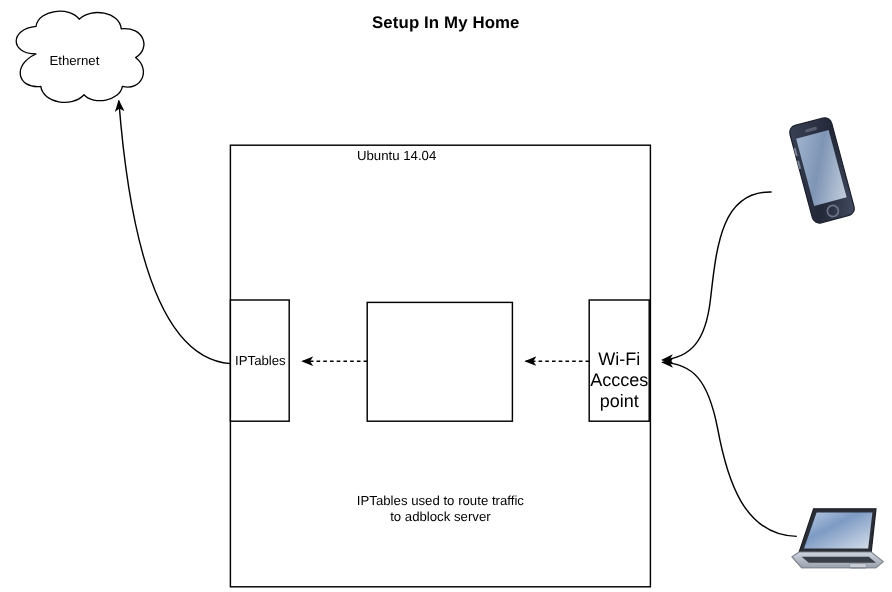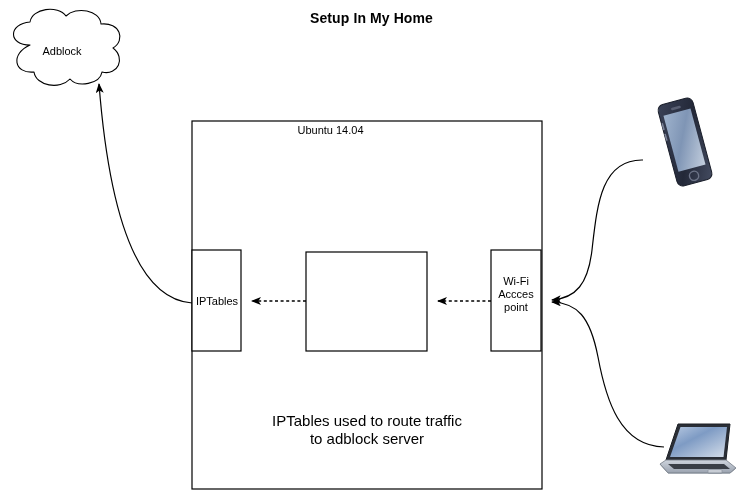--- a/index.html
+++ b/index.html
@@ -59,29 +59,29 @@
     font-size: 11px;
   }
   #adblock-label {
     left: 306px;
     top: 288px;
     width: 121px;
     font-size: 11px;
   }
   #wifi-label {
     left: 489px;
-    top: 275px;
+    top: 291px;
     width: 54px;
-    font-size: 11px;
+    font-size: 15px;
   }
   #iptables-label {
     left: 237px;
     top: 412px;
     width: 260px;
-    font-size: 15px;
+    font-size: 11px;
   }
   .device {
     position: absolute;
   }
   #phone-icon {
     left: 655px;
     top: 96px;
     width: 60px;
     height: 92px;
   }
@@ -171,21 +171,21 @@
     <path d="M 10 40 L 22 4 L 74 4 L 70 40 Z" fill="#2a2e36" stroke="#1c1f25" stroke-width="1"></path>
     <path d="M 14 37 L 24.5 7 L 71 7 L 67.5 37 Z" fill="url(#laptop-screen-grad)"></path>
 
     <path d="M 4 44 L 10 40 L 70 40 L 80 48 L 74 53 L 12 53 Z" fill="url(#laptop-base-grad)" stroke="#7e858f" stroke-width="0.9"></path>
     <path d="M 12 44 L 68 44 L 74 49 L 18 49 Z" fill="#3a3f47"></path>
     <rect x="52" y="49.5" width="14" height="4" rx="1" fill="#c8cdd5" stroke="#8d949e" stroke-width="0.7"></rect>
     <path d="M 4 44 L 12 53 L 74 53 L 80 48" fill="none" stroke="#878e98" stroke-width="0.9"></path>
   </svg>
 
   <div class="lbl" id="page-title">Setup In My Home</div>
-  <div class="lbl" id="cloud-label">Adblock</div>
+  <div class="lbl" id="cloud-label">Ethernet</div>
   <div class="lbl" id="host-label">Ubuntu 14.04</div>
   <div class="lbl" id="ethernet-label">IPTables</div>
   <div class="lbl" id="wifi-label">Wi-Fi
 Accces
 point</div>
   <div class="lbl" id="iptables-label">IPTables used to route traffic
 to adblock server</div>
 
 </div>
 

